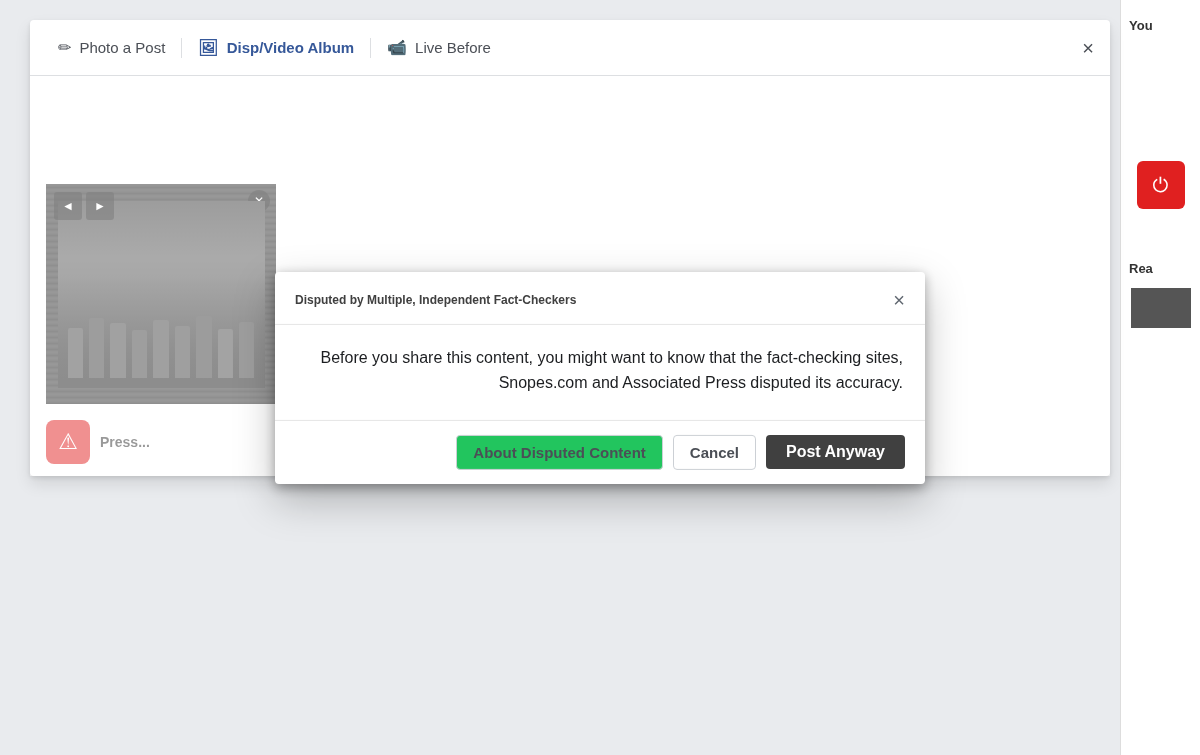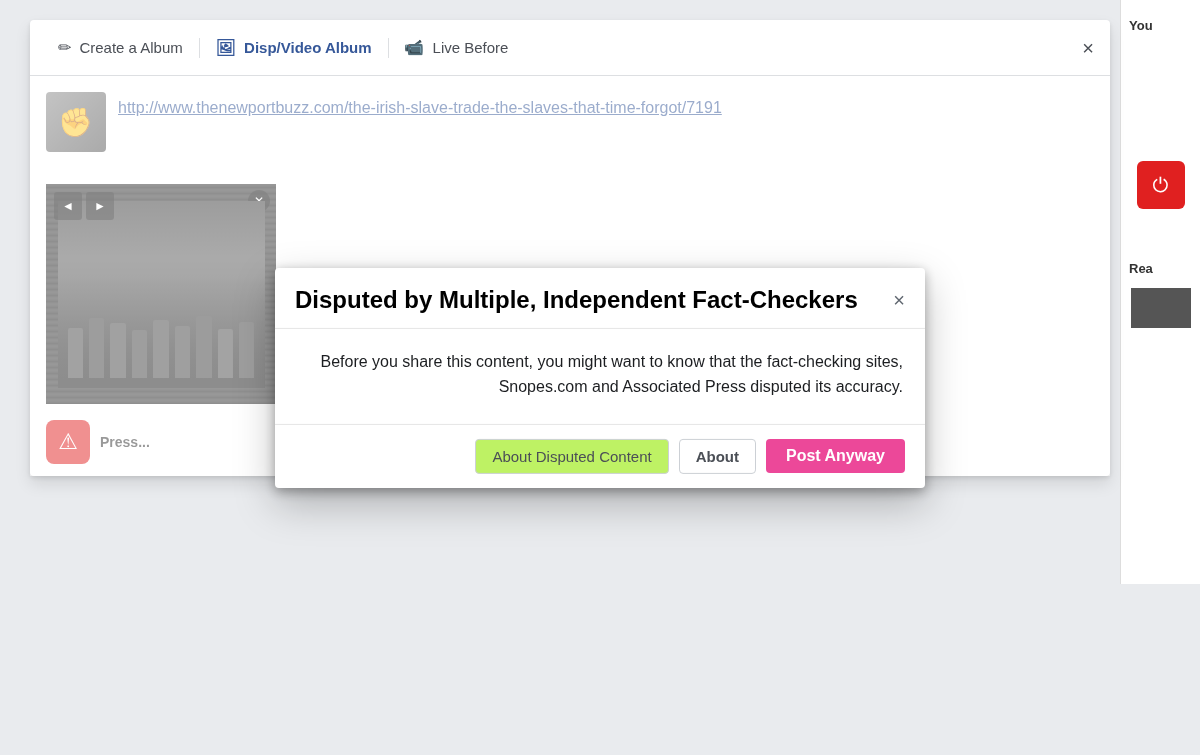--- a/index.html
+++ b/index.html
@@ -32,21 +32,21 @@
       border-radius: 4px;
       box-shadow: 0 2px 4px rgba(0,0,0,0.1), 0 8px 16px rgba(0,0,0,0.1);
     }
 
     
     .right-sidebar {
       position: absolute;
       top: 0;
       right: 0;
       width: 80px;
-      height: 584px;
+      height: 755px;
       background: #fff;
       border-left: 1px solid #ddd;
     }
 
     .sidebar-power-btn {
       width: 48px;
       height: 48px;
       background: #e02020;
       border-radius: 6px;
       margin: 120px auto 0;
@@ -262,23 +262,23 @@
     .dialog-header {
       padding: 18px 20px 14px;
       border-bottom: 1px solid #e5e5e5;
       position: relative;
       display: flex;
       align-items: center;
       justify-content: space-between;
     }
 
     .dialog-title {
-      font-size: 24px;
+      font-size: 12px;
       font-weight: bold;
-      color: #000000;
+      color: #404040;
     }
 
     .dialog-close {
       background: none;
       border: none;
       font-size: 20px;
       color: #606770;
       cursor: pointer;
       line-height: 1;
     }
@@ -299,23 +299,23 @@
       border-top: 1px solid #e5e5e5;
       display: flex;
       align-items: center;
       justify-content: flex-end;
       gap: 10px;
     }
 
     .btn-about {
       padding: 8px 16px;
       font-size: 15px;
-      font-weight: 400;
+      font-weight: 700;
       border: 1px solid #ccd0d5;
-      background: #bef264;
+      background: #22c55e;
       color: #4b4f56;
       border-radius: 4px;
       cursor: pointer;
     }
 
     .btn-cancel {
       padding: 8px 16px;
       font-size: 15px;
       font-weight: 600;
       border: 1px solid #ccd0d5;
@@ -323,21 +323,21 @@
       color: #4b4f56;
       border-radius: 4px;
       cursor: pointer;
     }
 
     .btn-post-anyway {
       padding: 8px 20px;
       font-size: 16px;
       font-weight: 700;
       border: none;
-      background: #ec4899;
+      background: #404040;
       color: #fff;
       border-radius: 4px;
       cursor: pointer;
     }
 
     .sidebar-thumbnail {
       width: 60px;
       height: 40px;
       background: #555;
       margin: 4px auto;
@@ -355,45 +355,37 @@
   </div>
   <div style="padding: 8px; font-size: 13px; color: #333; font-weight: bold; margin-top: 44px;">Rea</div>
   <div class="sidebar-thumbnail"></div>
 </div>
 
 <div class="create-post-modal">
 
   <div class="modal-header">
     <div class="modal-header-item">
       <span style="font-size:16px;">✏</span>
-      <span>Create a Album</span>
+      <span>Photo a Post</span>
     </div>
     <div class="divider-vertical"></div>
     <div class="modal-header-item active">
       <span style="font-size:16px;">🖼</span>
       <span>Disp/Video Album</span>
     </div>
     <div class="divider-vertical"></div>
     <div class="modal-header-item">
       <span style="font-size:16px;">📹</span>
       <span>Live Before</span>
     </div>
     <button class="modal-close-btn">×</button>
   </div>
 
   <div class="modal-body">
 
-    <div class="composer-area">
-      <div class="avatar">
-        <div class="avatar-img"></div>
-      </div>
-      <div style="flex:1;">
-        <div class="link-text">http://www.thenewportbuzz.com/the-irish-slave-trade-the-slaves-that-time-forgot/7191</div>
-      </div>
-    </div>
 
     <div style="position: absolute; left: 16px; top: 100px;">
       <div class="image-preview-area">
         <div class="image-preview-controls">
           <button class="img-ctrl-btn">◄</button>
           <button class="img-ctrl-btn">►</button>
         </div>
         <button class="image-close-btn">✕</button>
 
         <div class="bw-photo">
@@ -432,16 +424,16 @@
     <h2 class="dialog-title">Disputed by Multiple, Independent Fact-Checkers</h2>
     <button class="dialog-close">×</button>
   </div>
 
   <div class="dialog-body">
     <p>Before you share this content, you might want to know that the fact-checking sites, Snopes.com and Associated Press disputed its accuracy.</p>
   </div>
 
   <div class="dialog-footer">
     <button class="btn-about">About Disputed Content</button>
-    <button class="btn-cancel">About</button>
+    <button class="btn-cancel">Cancel</button>
     <button class="btn-post-anyway">Post Anyway</button>
   </div>
 </div>
 
 </body></html>

